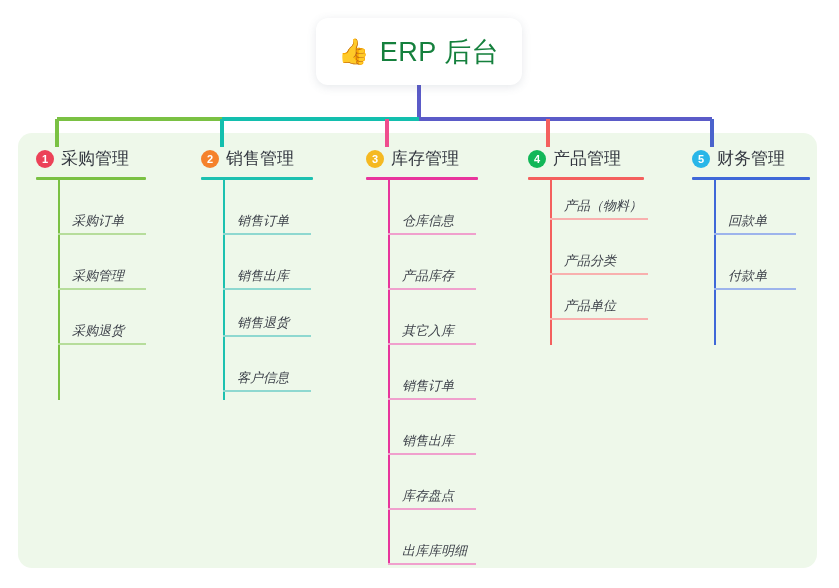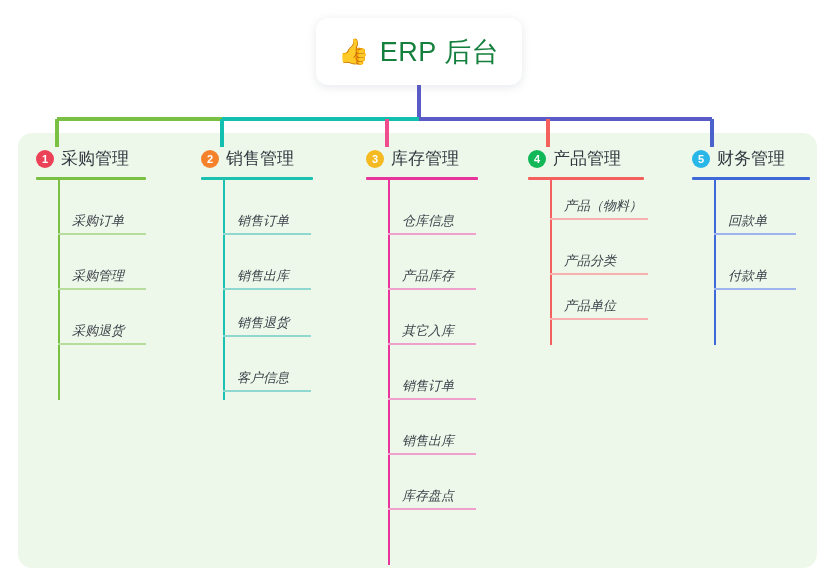--- a/index.html
+++ b/index.html
@@ -235,20 +235,24 @@
             <div class="item-rule" style="background: rgb(240, 160, 205); width: 88px;"></div>
           </div>
           <div class="item" style="height: 55px;">
             <span class="item-text">销售出库</span>
             <div class="item-rule" style="background: rgb(240, 160, 205); width: 88px;"></div>
           </div>
           <div class="item" style="height: 55px;">
             <span class="item-text">库存盘点</span>
             <div class="item-rule" style="background: rgb(240, 160, 205); width: 88px;"></div>
           </div>
+          <div class="item" style="height: 55px;">
+            <span class="item-text">出库库明细</span>
+            <div class="item-rule" style="background: rgb(240, 160, 205); width: 88px;"></div>
+          </div>
         </div>
       </div>
       <div class="column" style="left: 528px; width: 140px;">
         <div class="col-head">
           <span class="badge" style="background: rgb(18, 183, 88);">4</span>
           <span class="head-label">产品管理</span>
         </div>
         <div class="head-rule" style="background: rgb(244, 96, 94); width: 116px;"></div>
         <div class="items" style="height: 165px;">
           <div class="spine" style="background: rgb(244, 96, 94); height: 165px;"></div>

